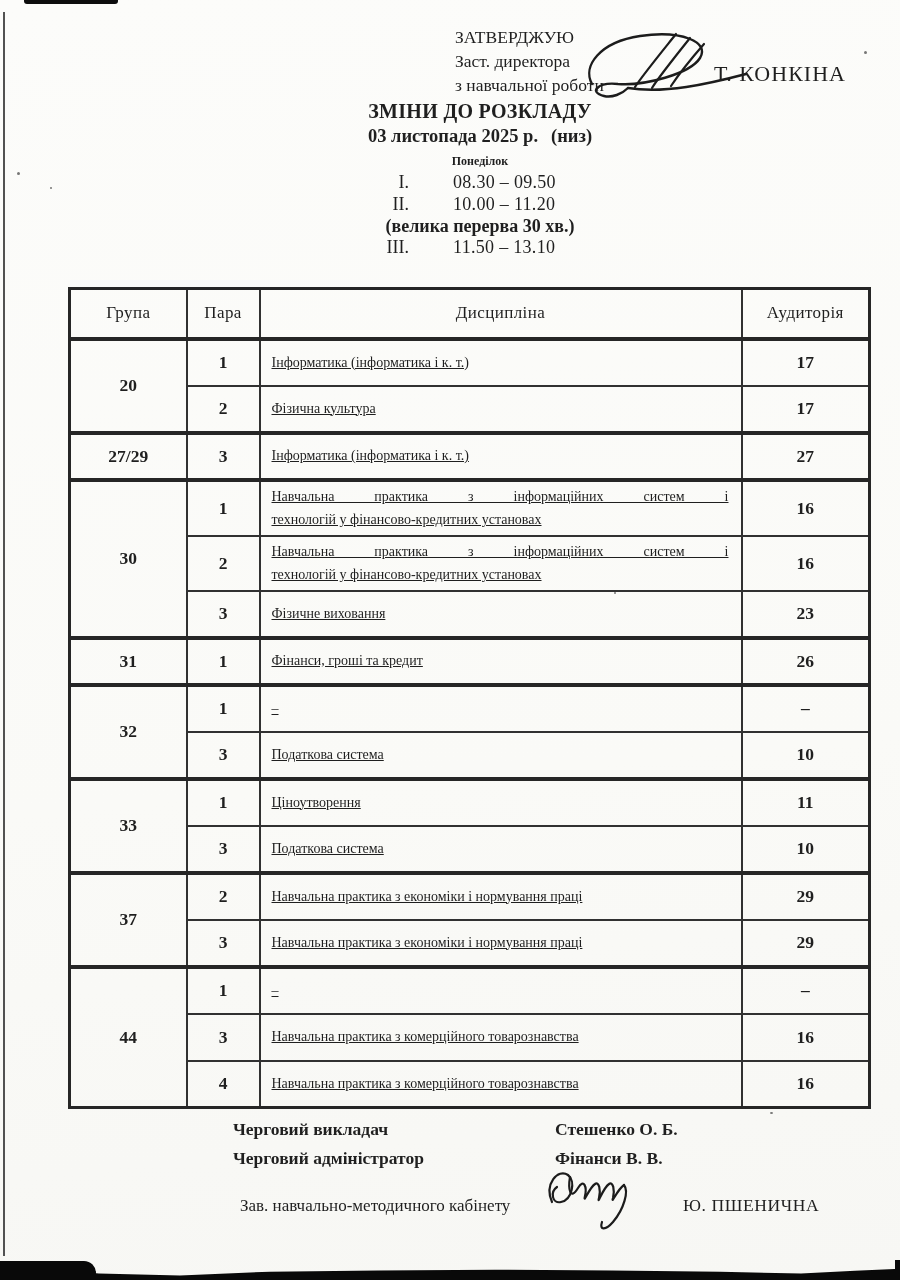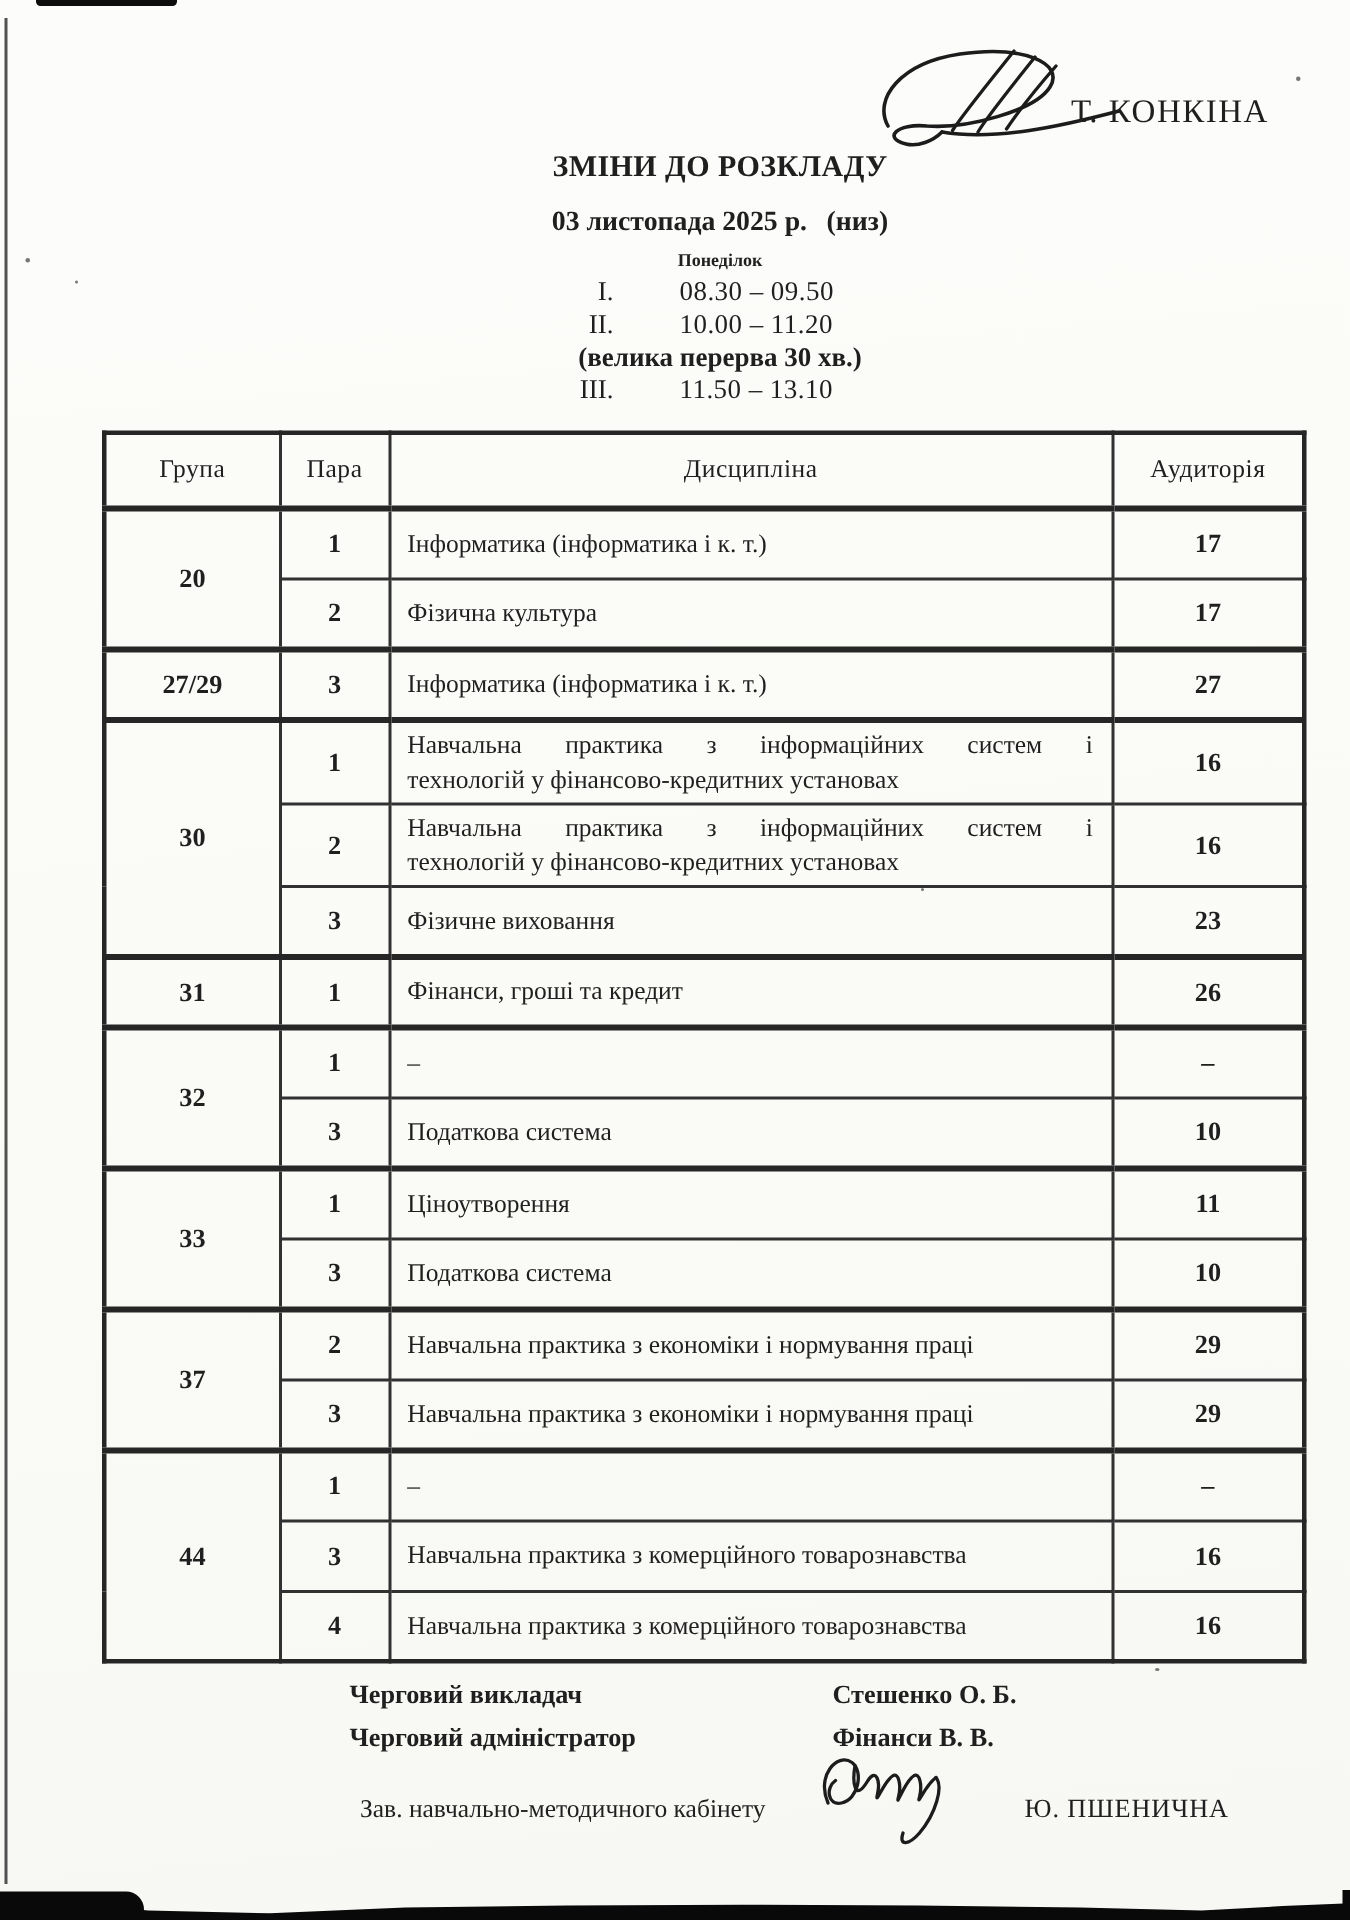--- a/index.html
+++ b/index.html
@@ -22,42 +22,42 @@
   .speck { position:absolute; background:#4a4a4a; border-radius:50%; opacity:.75; }
 
   
   .approval { position:absolute; left:455px; top:25px; font-size:17.5px; line-height:24px; }
   .approver { position:absolute; left:714px; top:61px; font-size:22px; letter-spacing:1px; }
   .sig1 { position:absolute; left:578px; top:24px; }
 
   
   .head-center { position:absolute; left:60px; top:100px; width:840px; text-align:center; }
   .doc-title   { font-size:20px; font-weight:bold; letter-spacing:.3px; line-height:23px; }
-  .doc-date    { font-size:18.5px; font-weight:bold; line-height:23px; margin-top:14px; }
+  .doc-date    { font-size:18.5px; font-weight:bold; line-height:23px; margin-top:2px; }
   .doc-date .date-note { margin-left:13px; }
   .doc-weekday { font-size:12px; font-weight:bold; line-height:22px; margin-top:2px; }
   .time-line   { display:flex; justify-content:center; font-size:18px; line-height:21.5px; }
   .time-line .tnum  { width:36px; text-align:right; margin-right:12px; }
   .time-line .ttime { width:134px; text-align:left; letter-spacing:.3px;margin-left:32px; }
   .break-line  { font-size:18px; font-weight:bold; line-height:22px; }
 
   
   table.sched {
     position:absolute; left:68px; top:287px; width:800px;
     border-collapse:collapse; table-layout:fixed;
     border:3px solid #262626;
   }
   table.sched th, table.sched td { border:2px solid #313131; }
   table.sched thead tr { height:50px; }
   table.sched thead th { font-weight:normal; font-size:17px; letter-spacing:.4px; border-bottom:3px solid #262626; }
   table.sched tbody tr { height:47px; }
   tbody tr.g0 > td { border-top:4px solid #262626; }
   tbody tr.gs > td { border-top:2px solid #3d3d3d; }
   td.col-group, td.col-para, td.col-room { text-align:center; font-weight:bold; font-size:17.5px; vertical-align:middle; }
-  td.col-disc { text-align:left; font-size:17px; padding:3px 12px 3px 11px; vertical-align:middle; }
+  td.col-disc { text-align:left; font-size:14px; padding:3px 12px 3px 11px; vertical-align:middle;text-decoration:underline; }
   .disc-line { line-height:23.5px; }
   .disc-line.just { text-align:justify; text-align-last:justify; }
 
   
   .duty {
     position:absolute; left:233px; top:1116px;
     display:grid; grid-template-columns:322px auto; row-gap:2px;
     font-weight:bold; font-size:17.5px; line-height:27px;
   }
   .cab-label { position:absolute; left:240px; top:1196px; font-size:17px; }
@@ -74,20 +74,25 @@
   <div class="edge-top"></div>
   <div class="edge-bottom"></div>
   <div class="edge-bottom-blob"></div>
   <div class="edge-bottom-right"></div>
   <div class="speck" style="left:17px; top:172px; width:3px; height:3px;"></div>
   <div class="speck" style="left:50px; top:187px; width:2px; height:2px;"></div>
   <div class="speck" style="left:864px; top:51px; width:3px; height:3px;"></div>
   <div class="speck" style="left:614px; top:592px; width:2px; height:2px;"></div>
   <div class="speck" style="left:770px; top:1112px; width:3px; height:2px;"></div>
 
+  <div class="approval">
+    <div>ЗАТВЕРДЖУЮ</div>
+    <div>Заст. директора</div>
+    <div>з навчальної роботи</div>
+  </div>
 
   <svg class="sig1" width="192" height="88" viewBox="0 0 192 88">
     <path d="M14,60 C4,42 22,18 62,12 C104,6 132,18 122,34 C112,50 66,62 40,60 C20,58 10,68 26,72 C34,74 44,70 50,64" stroke-width="2.4"></path>
     <path d="M98,10 C82,30 64,52 57,63" stroke-width="2.2"></path>
     <path d="M112,14 C96,34 80,54 74,64" stroke-width="2.2"></path>
     <path d="M126,20 C112,36 99,53 93,62" stroke-width="2.2"></path>
     <path d="M50,64 C86,70 130,60 168,50" stroke-width="2.4"></path>
   </svg>
   <div class="approver">Т. КОНКІНА</div>
 

